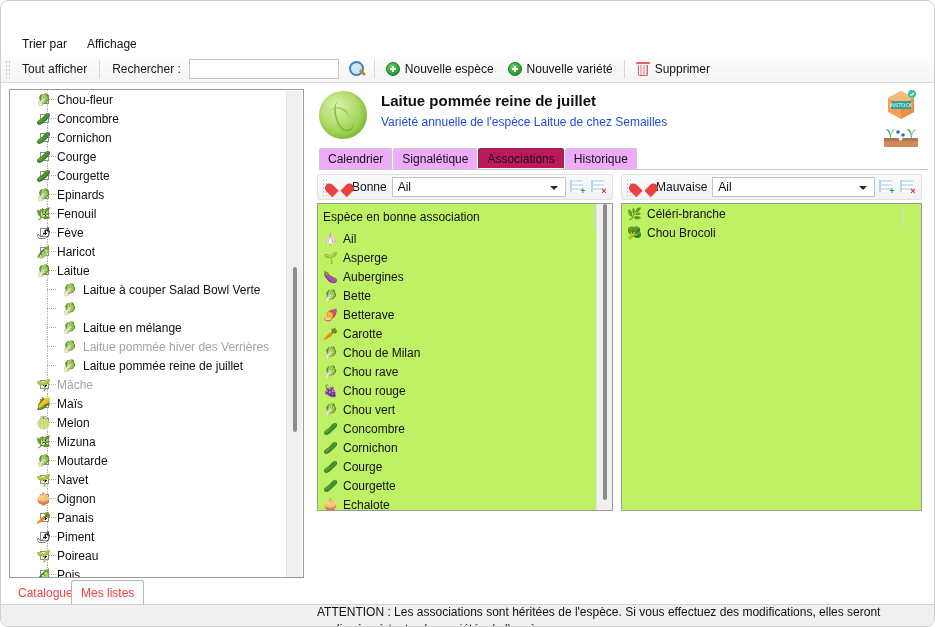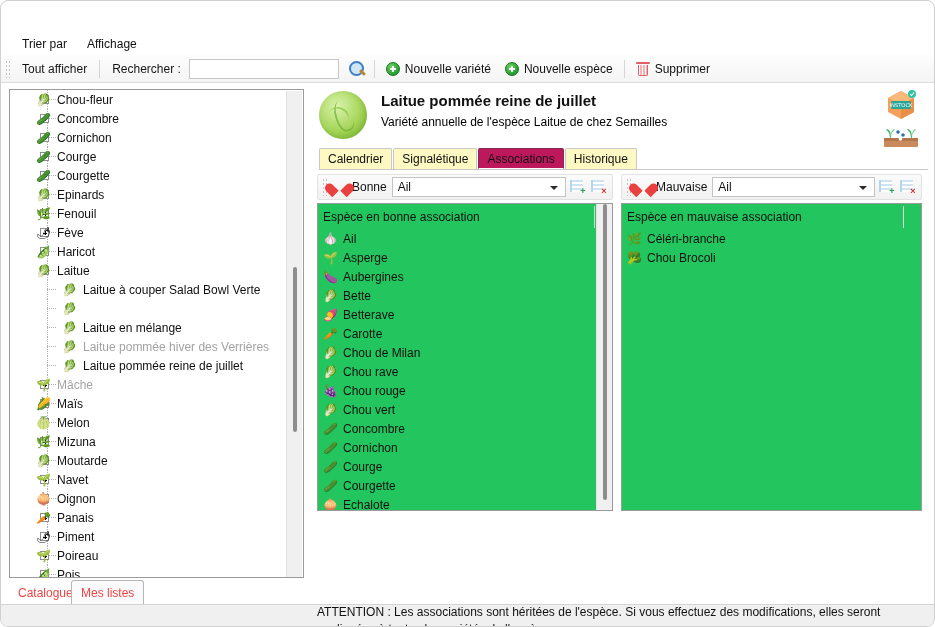--- a/index.html
+++ b/index.html
@@ -241,41 +241,41 @@
     border-left: 2px solid #79b53c; border-bottom: 2px solid #79b53c;
     transform: rotate(-18deg); opacity: .8;
   }
   .hdr-icon::after {
     content:""; position:absolute; left: 8px; top: 16px;
     width: 22px; height: 20px; border-radius: 50%;
     border-top: 2px solid #8cc447; opacity:.75;
     transform: rotate(25deg);
   }
   .hdr-title { font-size: 15px; font-weight: bold; color: #111; margin-top: 3px; }
-  .hdr-sub { font-size: 12px; color: #000000; margin-top: 6px; }
+  .hdr-sub { font-size: 12px; color: #1d4ed8; margin-top: 6px; }
   .hdr-badges {
     position: absolute; right: 4px; top: 0; width: 42px;
   }
   .badge-stock {
     width: 38px; height: 32px; position: relative;
     background: transparent;
   }
   .badge-seed {
     width: 38px; height: 26px; margin-top: 2px; position: relative;
   }
 
   .tabs {
     position: absolute; left: 8px; top: 59px; width: 609px; height: 22px;
     display: flex; align-items: flex-end;
     border-bottom: 1px solid #c9c9c9;
   }
   .tab {
     height: 21px; display:flex; align-items:center;
     padding: 0 8px; font-size: 12px; color: #101010;
-    background: #fef9c3; border: 1px solid #c9c9c9; border-bottom: none;
+    background: #f0abfc; border: 1px solid #c9c9c9; border-bottom: none;
     margin-right: 1px; border-radius: 2px 2px 0 0;
   }
   .tab.selected {
     background: #be185d;
     border: 1px dotted #444; border-bottom: 1px solid #fff;
     position: relative; z-index: 3;
   }
 
   .assoc-row {
     position: absolute; left: 0; top: 85px; width: 617px; height: 440px;
@@ -324,21 +324,21 @@
   }
   .listbtn .mark {
     position:absolute; right: 0px; bottom: 0px; width: 8px; height: 8px;
     font-size: 9px; font-weight: bold; line-height: 8px; text-align: center;
   }
   .listbtn.add .mark { color: #24a148; }
   .listbtn.del .mark { color: #d02e2e; }
 
   .listbox {
     margin-top: 3px;
-    background: #22c55e; border: 1px solid #9a9a9a;
+    background: #bef264; border: 1px solid #9a9a9a;
     height: 308px; overflow: hidden; position: relative;
   }
   .lb-title {
     font-size: 12px; color: #111; padding: 6px 0 5px 5px;
   }
   .lrow {
     height: 19px; display: flex; align-items: center;
     padding-left: 5px; font-size: 12px; color: #111; white-space: nowrap;
   }
   .lrow .vic { margin-right: 5px; }
@@ -374,25 +374,25 @@
   <div class="toolbar">
     <div class="grip"></div>
     <div class="tb-label">Tout afficher</div>
     <div class="tb-sep"></div>
     <div class="tb-label">Rechercher :</div>
     <input class="search-input" type="text" value="" placeholder="" style="">
     <div class="mag"></div>
     <div class="tb-sep"></div>
     <div class="tb-btn">
       <span class="plus-ic"></span>
-      <span>Nouvelle variété</span>
+      <span>Nouvelle espèce</span>
     </div>
     <div class="tb-btn">
       <span class="plus-ic"></span>
-      <span>Nouvelle espèce</span>
+      <span>Nouvelle variété</span>
     </div>
     <div class="tb-sep"></div>
     <div class="tb-btn">
       <span class="trash-ic">
           <span class="lid"></span>
           <span class="can"></span>
         </span>
       <span>Supprimer</span>
     </div>
   </div>
@@ -709,21 +709,20 @@
           <span class="listbtn add">
               <span class="ll"></span>
               <span class="mark">+</span>
             </span>
           <span class="listbtn del">
               <span class="ll"></span>
               <span class="mark">×</span>
             </span>
         </div>
         <div class="listbox">
-          <div class="lb-title">Espèce en mauvaise association</div>
           <div class="lb-divider"></div>
           <div id="bad-list">
               <div class="lrow">
                 <span class="vic">🌿</span>
                 <span>Céléri-branche</span>
               </div>
               <div class="lrow">
                 <span class="vic">🥦</span>
                 <span>Chou Brocoli</span>
               </div>

